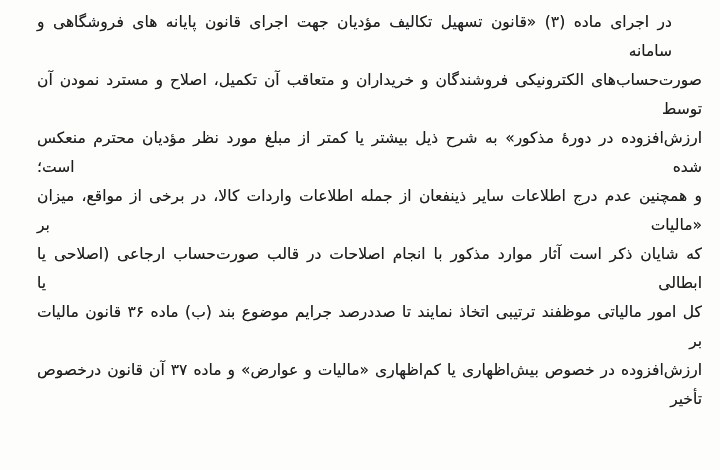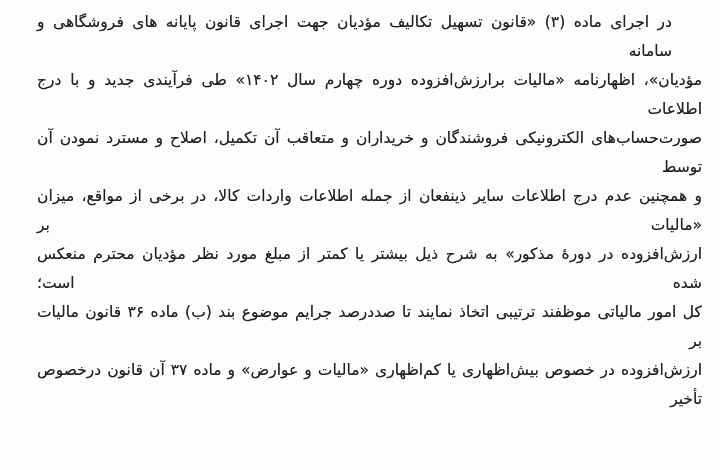--- a/index.html
+++ b/index.html
@@ -46,20 +46,20 @@
   .line.indent {
     padding-right: 30px;
   }
 </style>
 </head>
 <body>
 
 <div class="page">
   <div class="doc-body">
       <div class="line just indent">در اجرای ماده (۳) «قانون تسهیل تکالیف مؤدیان جهت اجرای قانون پایانه های فروشگاهی و سامانه</div>
-      <div class="line just">مؤدیان»، اظهارنامه «مالیات برارزش‌افزوده دوره چهارم سال ۱۴۰۲» طی فرآیندی جدید و با درج اطلاعات</div>
       <div class="line just">صورت‌حساب‌های الکترونیکی فروشندگان و خریداران و متعاقب آن تکمیل، اصلاح و مسترد نمودن آن توسط</div>
+      <div class="line just">ارزش‌افزوده در دورهٔ مذکور» به شرح ذیل بیشتر یا کمتر از مبلغ مورد نظر مؤدیان محترم منعکس شده است؛</div>
       <div class="line just">و همچنین عدم درج اطلاعات سایر ذینفعان از جمله اطلاعات واردات کالا، در برخی از مواقع، میزان «مالیات بر</div>
-      <div class="line just">ارزش‌افزوده در دورهٔ مذکور» به شرح ذیل بیشتر یا کمتر از مبلغ مورد نظر مؤدیان محترم منعکس شده است؛</div>
+      <div class="line just">که شایان ذکر است آثار موارد مذکور با انجام اصلاحات در قالب صورت‌حساب ارجاعی (اصلاحی یا ابطالی یا</div>
       <div class="line just">کل امور مالیاتی موظفند ترتیبی اتخاذ نمایند تا صددرصد جرایم موضوع بند (ب) ماده ۳۶ قانون مالیات بر</div>
       <div class="line just">ارزش‌افزوده در خصوص بیش‌اظهاری یا کم‌اظهاری «مالیات و عوارض» و ماده ۳۷ آن قانون درخصوص تأخیر</div>
     </div>
 </div>
 
 </body></html>

